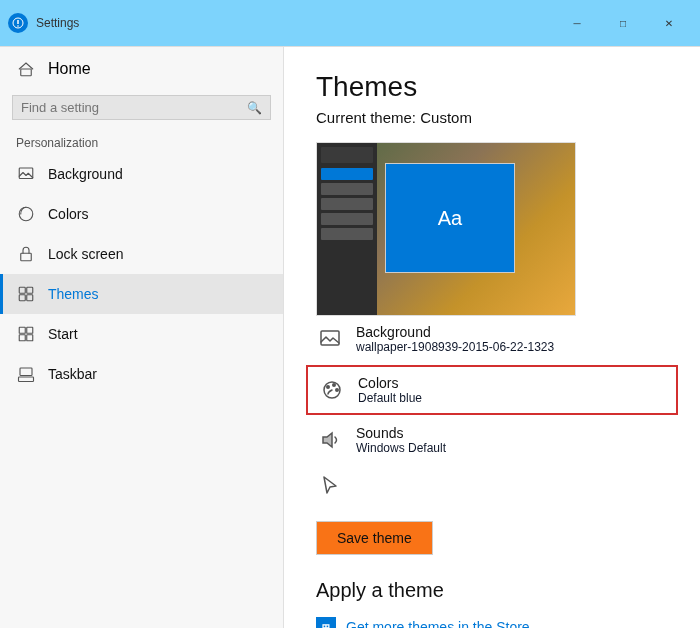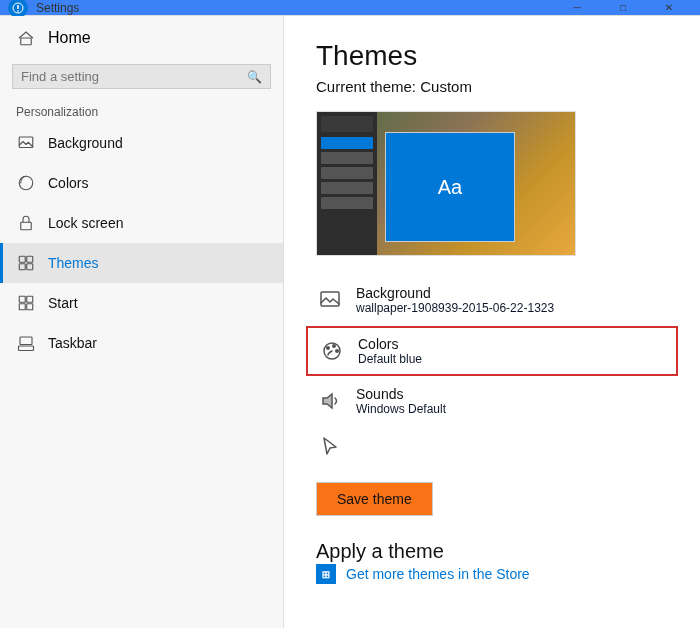--- a/index.html
+++ b/index.html
@@ -10,22 +10,22 @@
       height: 628px;
       overflow: hidden;
       display: flex;
       flex-direction: column;
     }
 
     
     .titlebar {
       display: flex;
       align-items: center;
-      background: #3b82f6;
-      height: 16px;
+      background: #7dd3fc;
+      height: 47px;
       padding: 0 8px;
       flex-shrink: 0;
       border-bottom: 1px solid #ddd;
     }
     .titlebar-icon {
       width: 20px;
       height: 20px;
       background: #0078d7;
       border-radius: 50%;
       display: flex;
@@ -153,23 +153,23 @@
 
     .current-theme-label {
       font-size: 15px;
       color: #111;
       margin-bottom: 16px;
     }
 
     
     .theme-preview {
       width: 260px;
-      height: 145px;
+      height: 174px;
       background: linear-gradient(135deg, #4a6741 0%, #8b7355 40%, #c4922a 70%, #e8a83d 100%);
-      margin-bottom: 21px;
+      margin-bottom: 0;
       position: relative;
       overflow: hidden;
       border: 1px solid #ddd;
     }
 
     .preview-taskbar {
       position: absolute;
       left: 0;
       top: 0;
       bottom: 0;
@@ -262,21 +262,21 @@
       color: #111;
       cursor: pointer;
       margin-top: 12px;
       margin-bottom: 24px;
     }
 
     .apply-theme-title {
       font-size: 20px;
       font-weight: 300;
       color: #111;
-      margin-bottom: 1px;
+      margin-bottom: 15px;
     }
 
     .store-link {
       display: flex;
       align-items: center;
       gap: 10px;
       cursor: pointer;
       color: #0078d7;
       font-size: 14px;
     }

